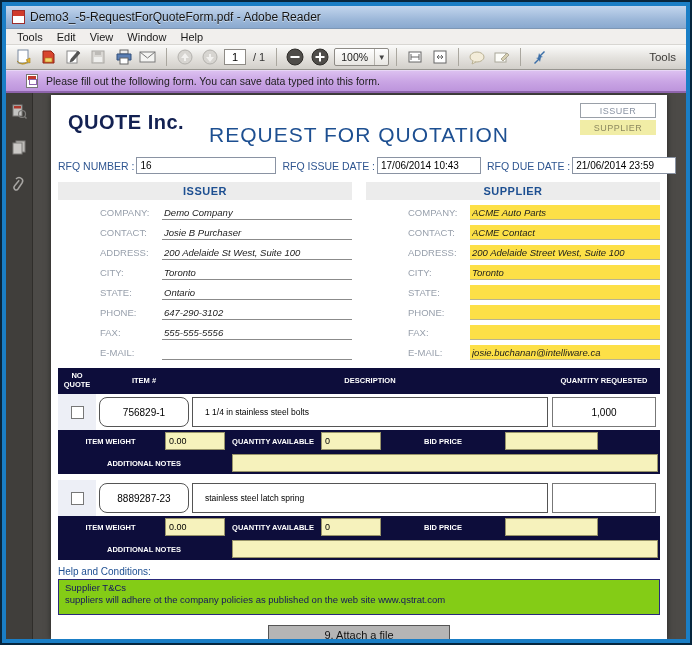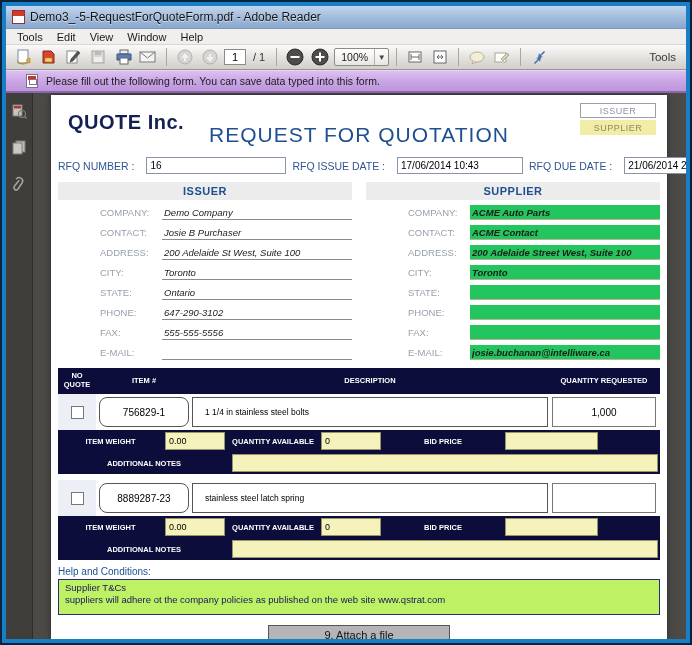--- a/index.html
+++ b/index.html
@@ -46,33 +46,33 @@
   .form-header { position:relative; height:50px; }
   .logo { position:absolute; left:10px; top:8px; font-size:20px; font-weight:bold; color:#132152; letter-spacing:.5px; }
   .form-title { position:absolute; left:0; right:0; top:20px; text-align:center; font-size:21px; color:#1d4f91; letter-spacing:1px; }
   .role-btns { position:absolute; right:4px; top:0; width:76px; display:flex; flex-direction:column; gap:2px; }
   .role-btn { height:15px; font-size:9px; display:flex; align-items:center; justify-content:center; letter-spacing:.5px; }
   .role-issuer { background:#fff; border:1px solid #9aa0a8; color:#8a93a3; }
   .role-supplier { background:#f1eda6; color:#8d8a60; }
 
   
   .rfq-row { display:flex; align-items:center; margin-top:4px; gap:6px; }
-  .rfq-group { display:flex; align-items:center; gap:12px; }
+  .rfq-group { display:flex; align-items:center; gap:2px; }
   .rfq-label { font-size:10.5px; color:#2e5590; white-space:nowrap; }
   .rfq-field { height:17px; border:1px solid #8a93a3; background:#fff; font-size:10px; padding:0 3px; font-family:"Liberation Sans", sans-serif; }
-  .w-num { width:140px; } .w-date { width:126px; }
+  .w-num { width:140px; } .w-date { width:104px; }
 
   
   .party-cols { display:flex; gap:14px; margin-top:8px; }
   .party-col { flex:1; }
   .party-head { height:18px; background:#ececec; color:#1d4f91; font-weight:bold; font-size:11px; display:flex; align-items:center; justify-content:center; letter-spacing:.5px; }
   .party-row { display:flex; align-items:flex-end; height:20px; }
   .party-label { width:62px; font-size:9.5px; color:#98a0ac; padding-bottom:2px; flex:0 0 62px;margin-left:42px; }
   .party-value { flex:1; font-size:9.5px; font-style:italic; color:#222; border:none; border-bottom:1px solid #8b8b8b; height:15px; background:transparent; font-family:"Liberation Sans", sans-serif; padding:0 2px; }
-  .party-value.yellow { background:#22c55e; border-bottom:1px solid #b9b490; font-weight:bold; color:#1c1c1c;margin-top:8px; }
+  .party-value.yellow { background:#fde047; border-bottom:1px solid #b9b490; font-weight:normal; color:#1c1c1c;margin-top:8px; }
 
   
   .items { margin-top:8px; }
   .navy { background:#0d0d3b; color:#fff; }
   .thead { display:flex; height:26px; }
   .thead div { display:flex; align-items:center; justify-content:center; font-size:7.5px; font-weight:bold; text-align:center; line-height:1.15; }
   .c-noq { width:38px; flex:0 0 38px; } .c-item { width:96px; flex:0 0 96px; } .c-desc { flex:1; } .c-qty { width:112px; flex:0 0 112px; }
   .item-row { display:flex; height:36px; align-items:center; }
   .chk-cell { width:38px; flex:0 0 38px; height:100%; background:#edeff6; display:flex; align-items:center; justify-content:center; }
   .chk { width:13px; height:13px; border:1px solid #777; background:#fff; appearance:none; }
@@ -87,21 +87,21 @@
   .b-qal { width:92px; flex:0 0 92px; } .b-qaf { width:60px; flex:0 0 60px; }
   .b-bidl { width:120px; flex:0 0 120px; } .b-bidf { width:93px; flex:0 0 93px; }
   .b-fill { flex:1; }
   .notes { display:flex; height:22px; }
   .n-lbl { width:172px; flex:0 0 172px; display:flex; align-items:center; justify-content:center; font-size:7.5px; font-weight:bold; }
   .n-field { flex:1; }
   .item-gap { height:6px; }
 
   
   .terms-label { font-size:10px; color:#1d4f91; margin-top:6px; }
-  .terms-box { margin-top:2px; border:1px solid #2a2a7a; background:#bef264; padding:2px 6px 6px 6px; min-height:36px; }
+  .terms-box { margin-top:2px; border:1px solid #2a2a7a; background:#84cc16; padding:2px 6px 6px 6px; min-height:36px; }
   .terms-box div { font-size:9.5px; color:#15155e; line-height:1.3; }
 
   
   .actions { display:flex; flex-direction:column; align-items:center; gap:7px; margin-top:10px; }
   .attach-btn { width:182px; height:20px; background:#b5b5b5; border:1px solid #555; font-size:11px; color:#111; font-family:"Liberation Sans", sans-serif; }
 </style>
 </head>
 <body>
 
 <div class="window">

